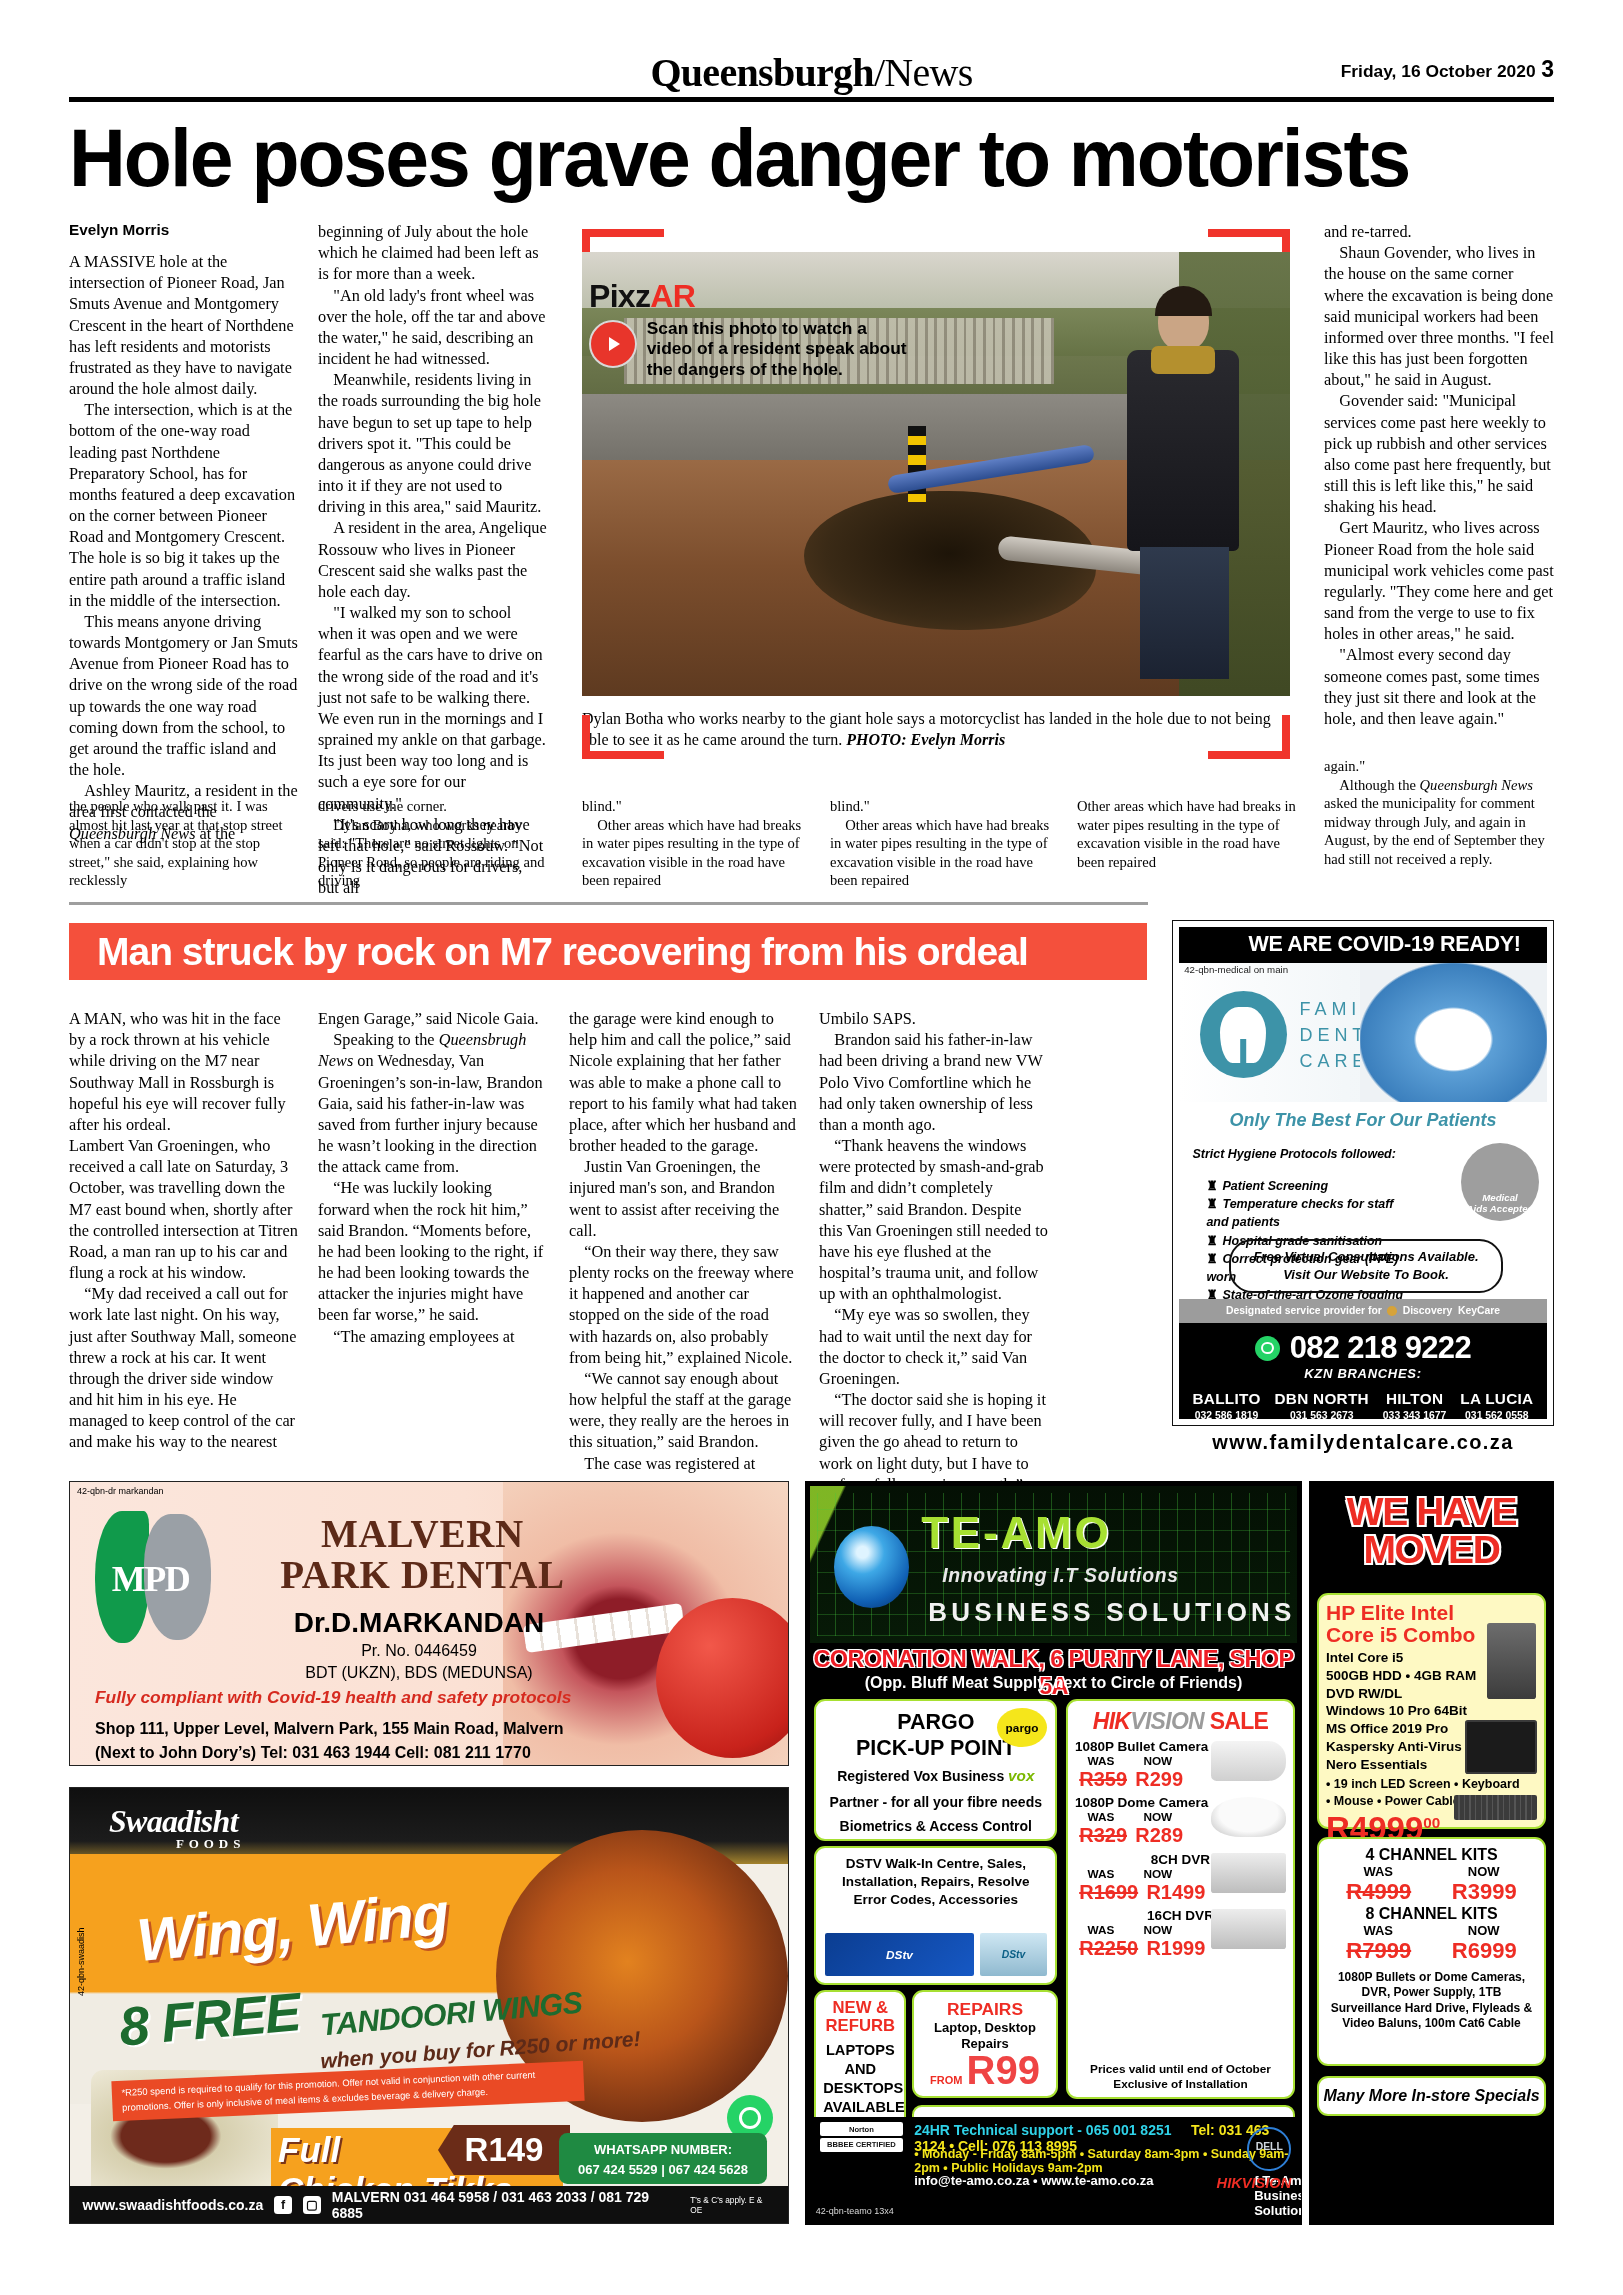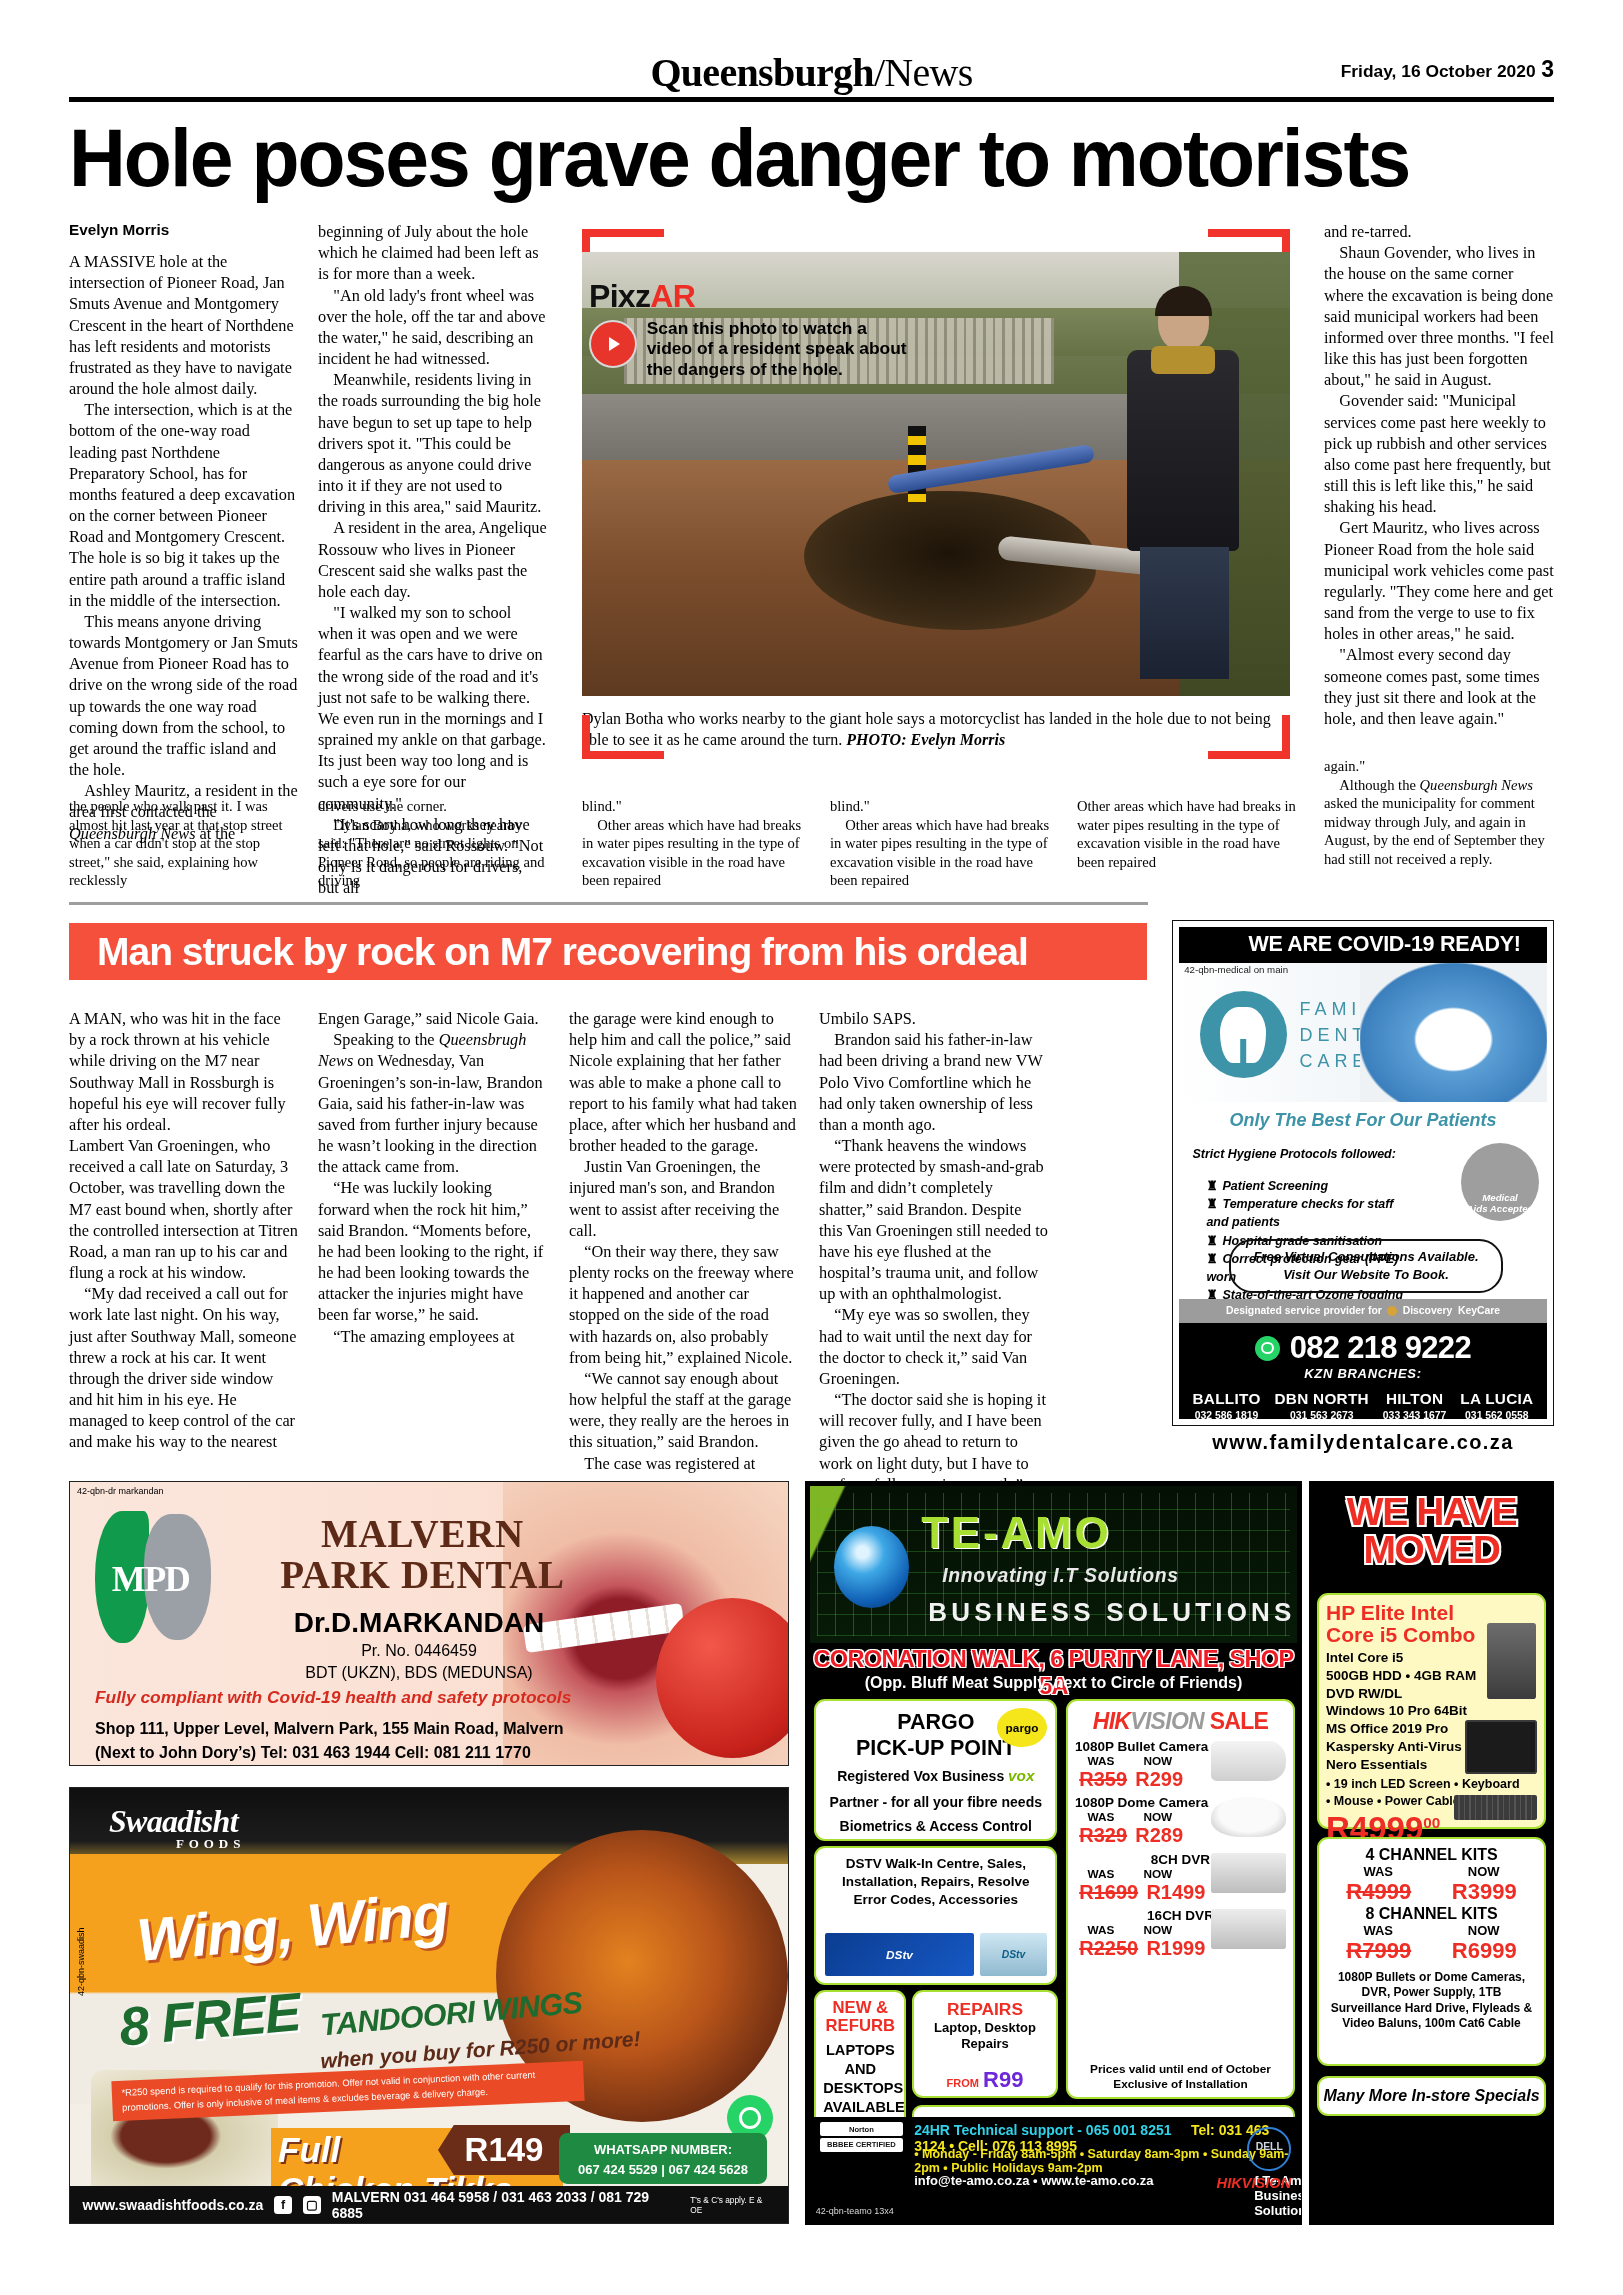--- a/index.html
+++ b/index.html
@@ -163,21 +163,21 @@
   .dstv-img1{flex:1;background:linear-gradient(135deg,#0b3d91 0%,#1658c4 100%);border-radius:2.1px;display:flex;align-items:center;justify-content:center;color:#fff;font-family:"Liberation Sans",sans-serif;font-weight:700;font-style:italic;font-size:11.8px;}
   .dstv-img2{width:67px;background:linear-gradient(180deg,#cfe7f3 0%,#8fb9cf 100%);border-radius:2.1px;display:flex;align-items:center;justify-content:center;color:#0b5f86;font-family:"Liberation Sans",sans-serif;font-weight:700;font-style:italic;font-size:10.4px;}
   .newref{left:8.3px;top:508px;width:92px;height:157px;}
   .newref .r{color:#ee2d24;font-family:"Liberation Sans",sans-serif;font-weight:700;font-size:16.7px;text-align:center;line-height:1.1;}
   .newref .k{font-family:"Liberation Sans",sans-serif;font-weight:700;font-size:14.6px;text-align:center;line-height:1.3;margin-top:5.6px;}
   .repairs{left:106px;top:508px;width:146px;height:108px;}
   .repairs .r{color:#ee2d24;font-family:"Liberation Sans",sans-serif;font-weight:700;font-size:17.4px;text-align:center;}
   .repairs .k{font-family:"Liberation Sans",sans-serif;font-weight:700;font-size:13px;text-align:center;line-height:1.25;}
   .repairs .p{position:absolute;left:7px;bottom:2.8px;right:7px;display:flex;align-items:baseline;justify-content:center;gap:4.2px;}
   .repairs .p .f{color:#ee2d24;font-family:"Liberation Sans",sans-serif;font-weight:700;font-size:11px;}
-  .repairs .p .v{color:#6d28d9;font-family:"Liberation Sans",sans-serif;font-weight:700;font-size:22px;margin-top:26px;}
+  .repairs .p .v{color:#ef4444;font-family:"Liberation Sans",sans-serif;font-weight:700;font-size:40px;margin-top:26px;}
   .hikv{left:260px;top:217px;width:229px;height:400px;}
   .hikv-h{text-align:center;font-family:"Liberation Sans",sans-serif;font-weight:700;font-style:italic;font-size:23px;letter-spacing:-0.7px;}
   .hikv-h .a{color:#ee2d24;}.hikv-h .b{color:#9b9b9b;}.hikv-h .c{color:#ee2d24;font-style:normal;}
   .hrow{position:relative;margin-top:4.2px;}
   .hrow .nm{font-family:"Liberation Sans",sans-serif;font-weight:700;font-size:13.5px;}
   .hrow .wn{font-family:"Liberation Sans",sans-serif;font-weight:700;font-size:11.8px;display:flex;gap:29px;margin-left:12.5px;}
   .hrow .pr{display:flex;gap:8.3px;margin-left:4.2px;font-family:"Liberation Sans",sans-serif;font-weight:700;font-size:20px;color:#ee2d24;}
   .hrow .was{text-decoration:line-through;text-decoration-color:#ee2d24;}
   .hrow .thumb{position:absolute;right:0;top:1.4px;width:75px;height:40px;}
   .bullet-cam{background:linear-gradient(180deg,#f4f4f4 0%,#cfcfcf 100%);border-radius:5.6px 18px 18px 5.6px;}

